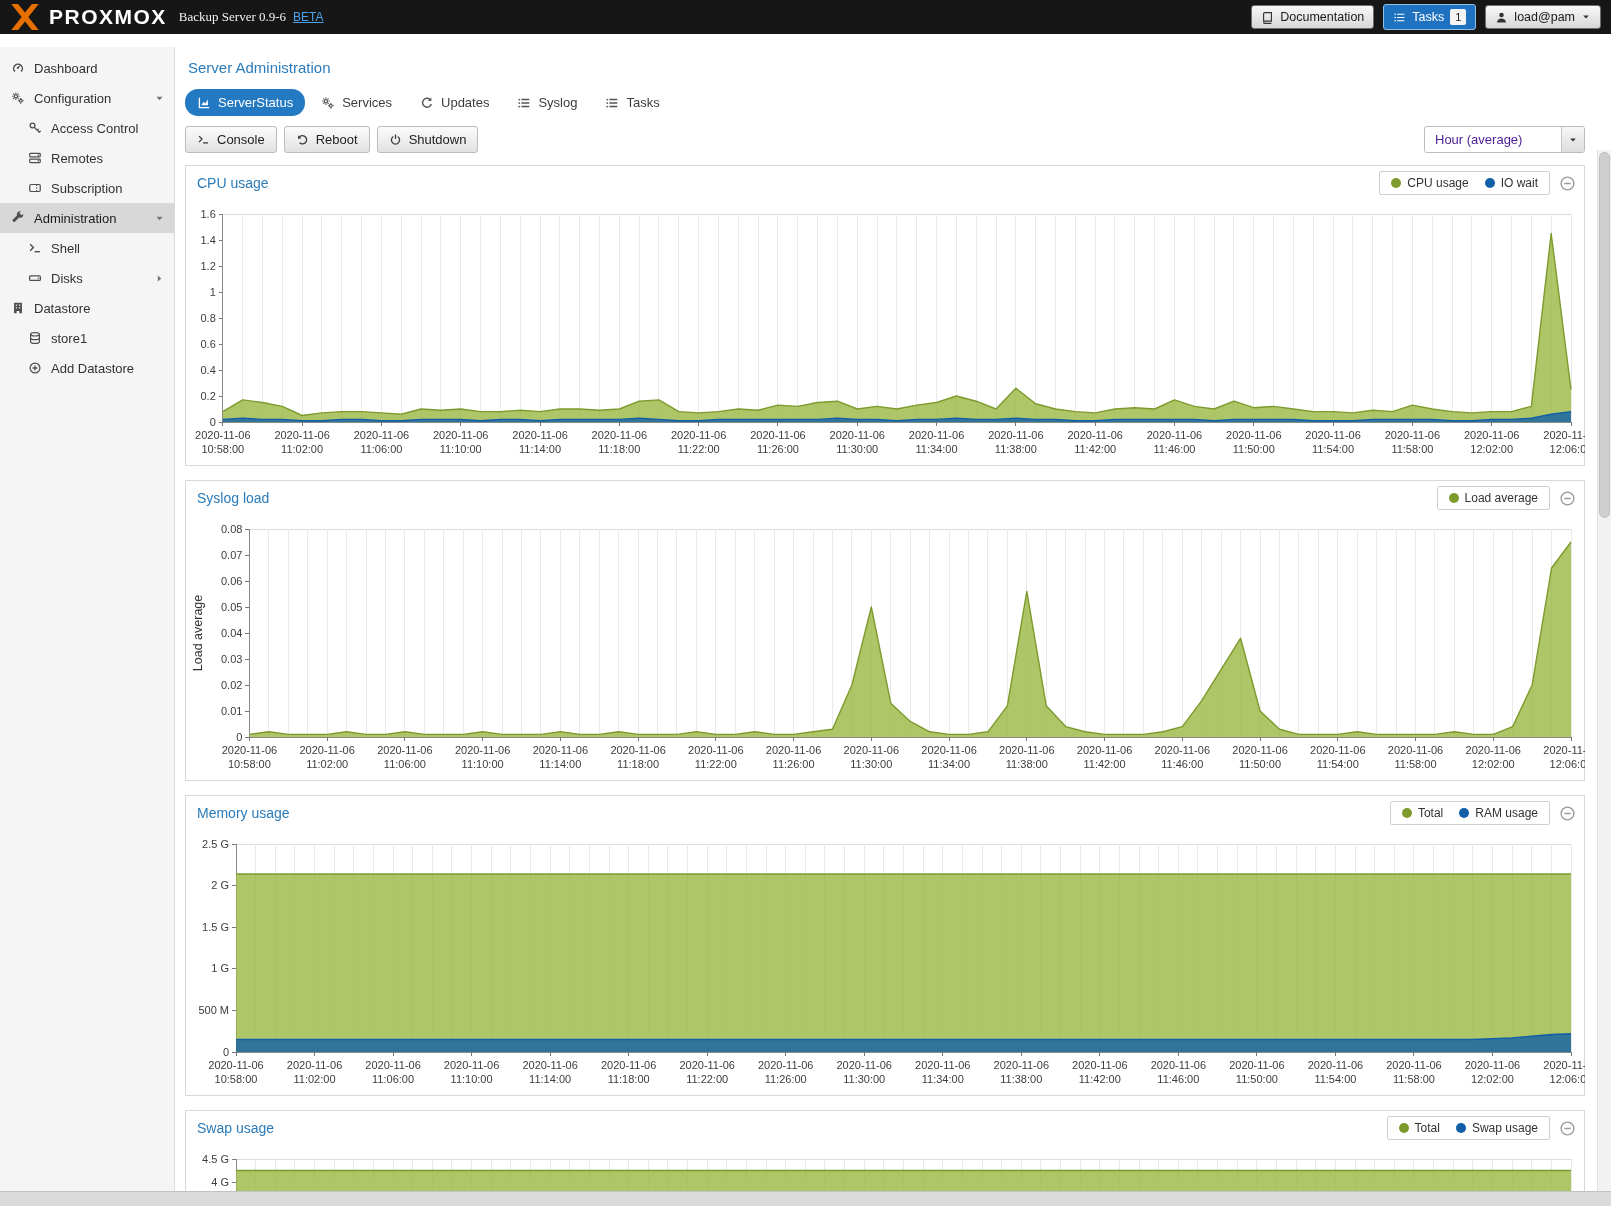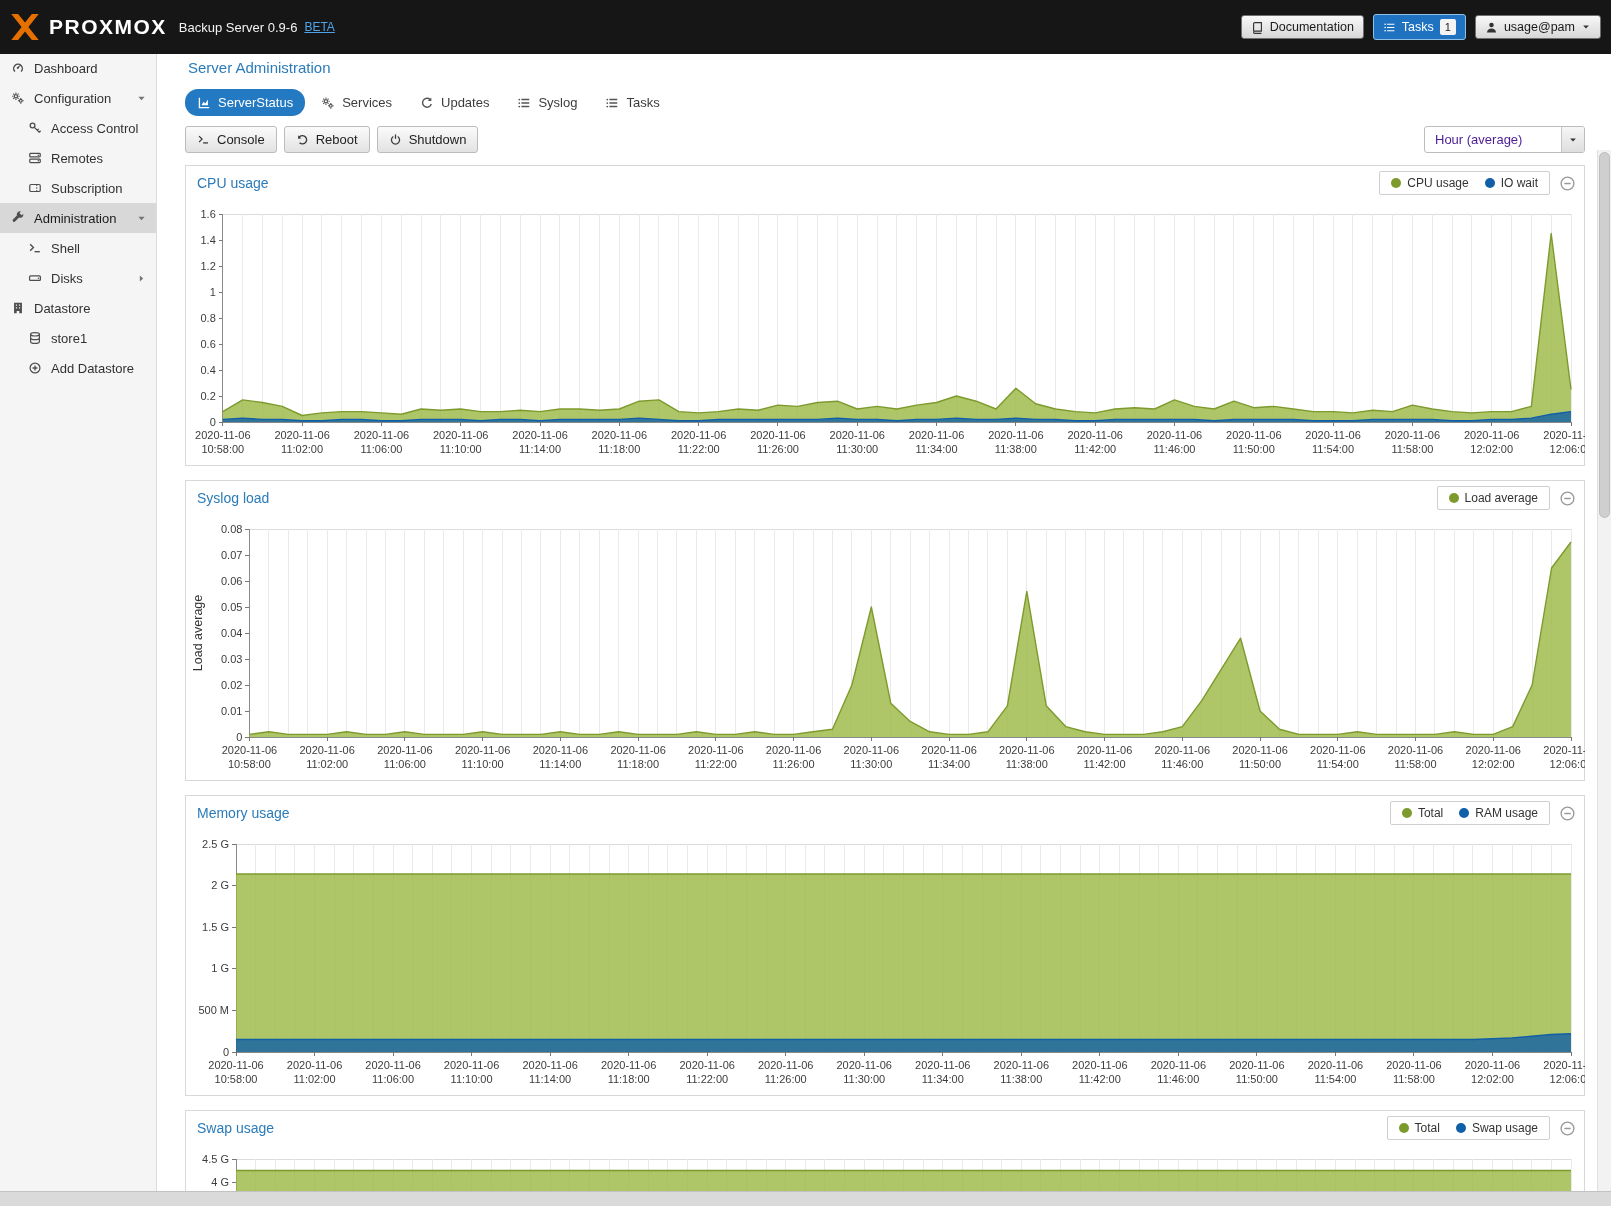--- a/index.html
+++ b/index.html
@@ -2,39 +2,39 @@
 <html><head>
 <meta charset="utf-8">
 <style>
   html,body{margin:0;padding:0;}
   .screen{position:relative;width:1611px;height:1206px;overflow:hidden;background:#fff;
           font-family:"Liberation Sans",sans-serif;font-size:13px;color:#222;}
   .ic{display:inline-block;width:14px;height:14px;vertical-align:middle;flex:none;}
   svg text{font-family:"Liberation Sans",sans-serif;}
 
   
-  .topbar{position:absolute;top:0;left:0;right:0;height:54px;background:#161616;
+  .topbar{position:absolute;top:0;left:0;right:0;height:34px;background:#161616;
           display:flex;align-items:center;padding:0 10px;box-sizing:border-box;color:#fff;z-index:30;}
   .brand{display:flex;align-items:center;}
   .logo{width:30px;height:26px;margin-right:9px;}
   .brand-name{font-size:21px;font-weight:bold;letter-spacing:1.5px;color:#fff;}
-  .product{font-size:13px;margin-left:12px;color:#f2f2f2;}
+  .product{font-size:13px;margin-left:12px;color:#f2f2f2;font-family:Liberation Serif, serif;}
   .beta{font-size:12px;margin-left:7px;color:#4da3ea;text-decoration:underline;cursor:pointer;}
   .topbar-right{margin-left:auto;display:flex;gap:9px;align-items:center;}
   .top-btn{display:flex;align-items:center;gap:6px;font-size:12.5px;padding:4px 9px;border-radius:3px;
            background:linear-gradient(#f8f8f8,#d7d7d7);border:1px solid #6f6f6f;color:#1a1a1a;cursor:pointer;
            font-family:inherit;}
   .top-btn .ic{width:13px;height:13px;color:#333;}
   .top-btn.blue{background:#1f72c0;border:1px solid #8fc0e8;color:#fff;}
   .top-btn.blue .ic{color:#fff;}
   .badge{background:#f4f4f4;color:#222;border-radius:2px;font-size:11px;padding:1px 5px;line-height:14px;}
   .caret-sm{width:10px;height:10px;color:#333;}
 
   
-  .sidebar{position:absolute;top:47px;left:0;width:157px;bottom:0;background:#f5f5f5;
+  .sidebar{position:absolute;top:47px;left:0;width:175px;bottom:0;background:#f5f5f5;
            border-right:1px solid #dcdcdc;padding-top:6px;box-sizing:border-box;overflow:hidden;z-index:10;}
   .nav-item{display:flex;align-items:center;height:30px;color:#313131;cursor:pointer;}
   .nav-item .ic{color:#4e4e4e;margin-right:9px;}
   .lvl0{padding-left:11px;}
   .lvl1{padding-left:28px;}
   .nav-item.selected{background:#d8d8d8;color:#1a1a1a;}
   .nav-caret{margin-left:auto;margin-right:9px;width:11px;height:11px;color:#757575;}
 
   
   .content{position:absolute;left:177px;top:47px;right:0;bottom:0;background:#fff;
@@ -204,21 +204,21 @@
         <svg class="ic">
             <use href="#i-list"></use>
           </svg>
         <span>Tasks</span>
         <span class="badge">1</span>
       </button>
       <button class="top-btn">
         <svg class="ic">
             <use href="#i-user"></use>
           </svg>
-        <span>usage@pam</span>
+        <span>load@pam</span>
         <svg class="caret-sm">
             <use href="#i-caret-down"></use>
           </svg>
       </button>
     </div>
   </div>
 
   <nav class="sidebar">
       <div class="nav-item lvl0">
         <svg class="ic">

